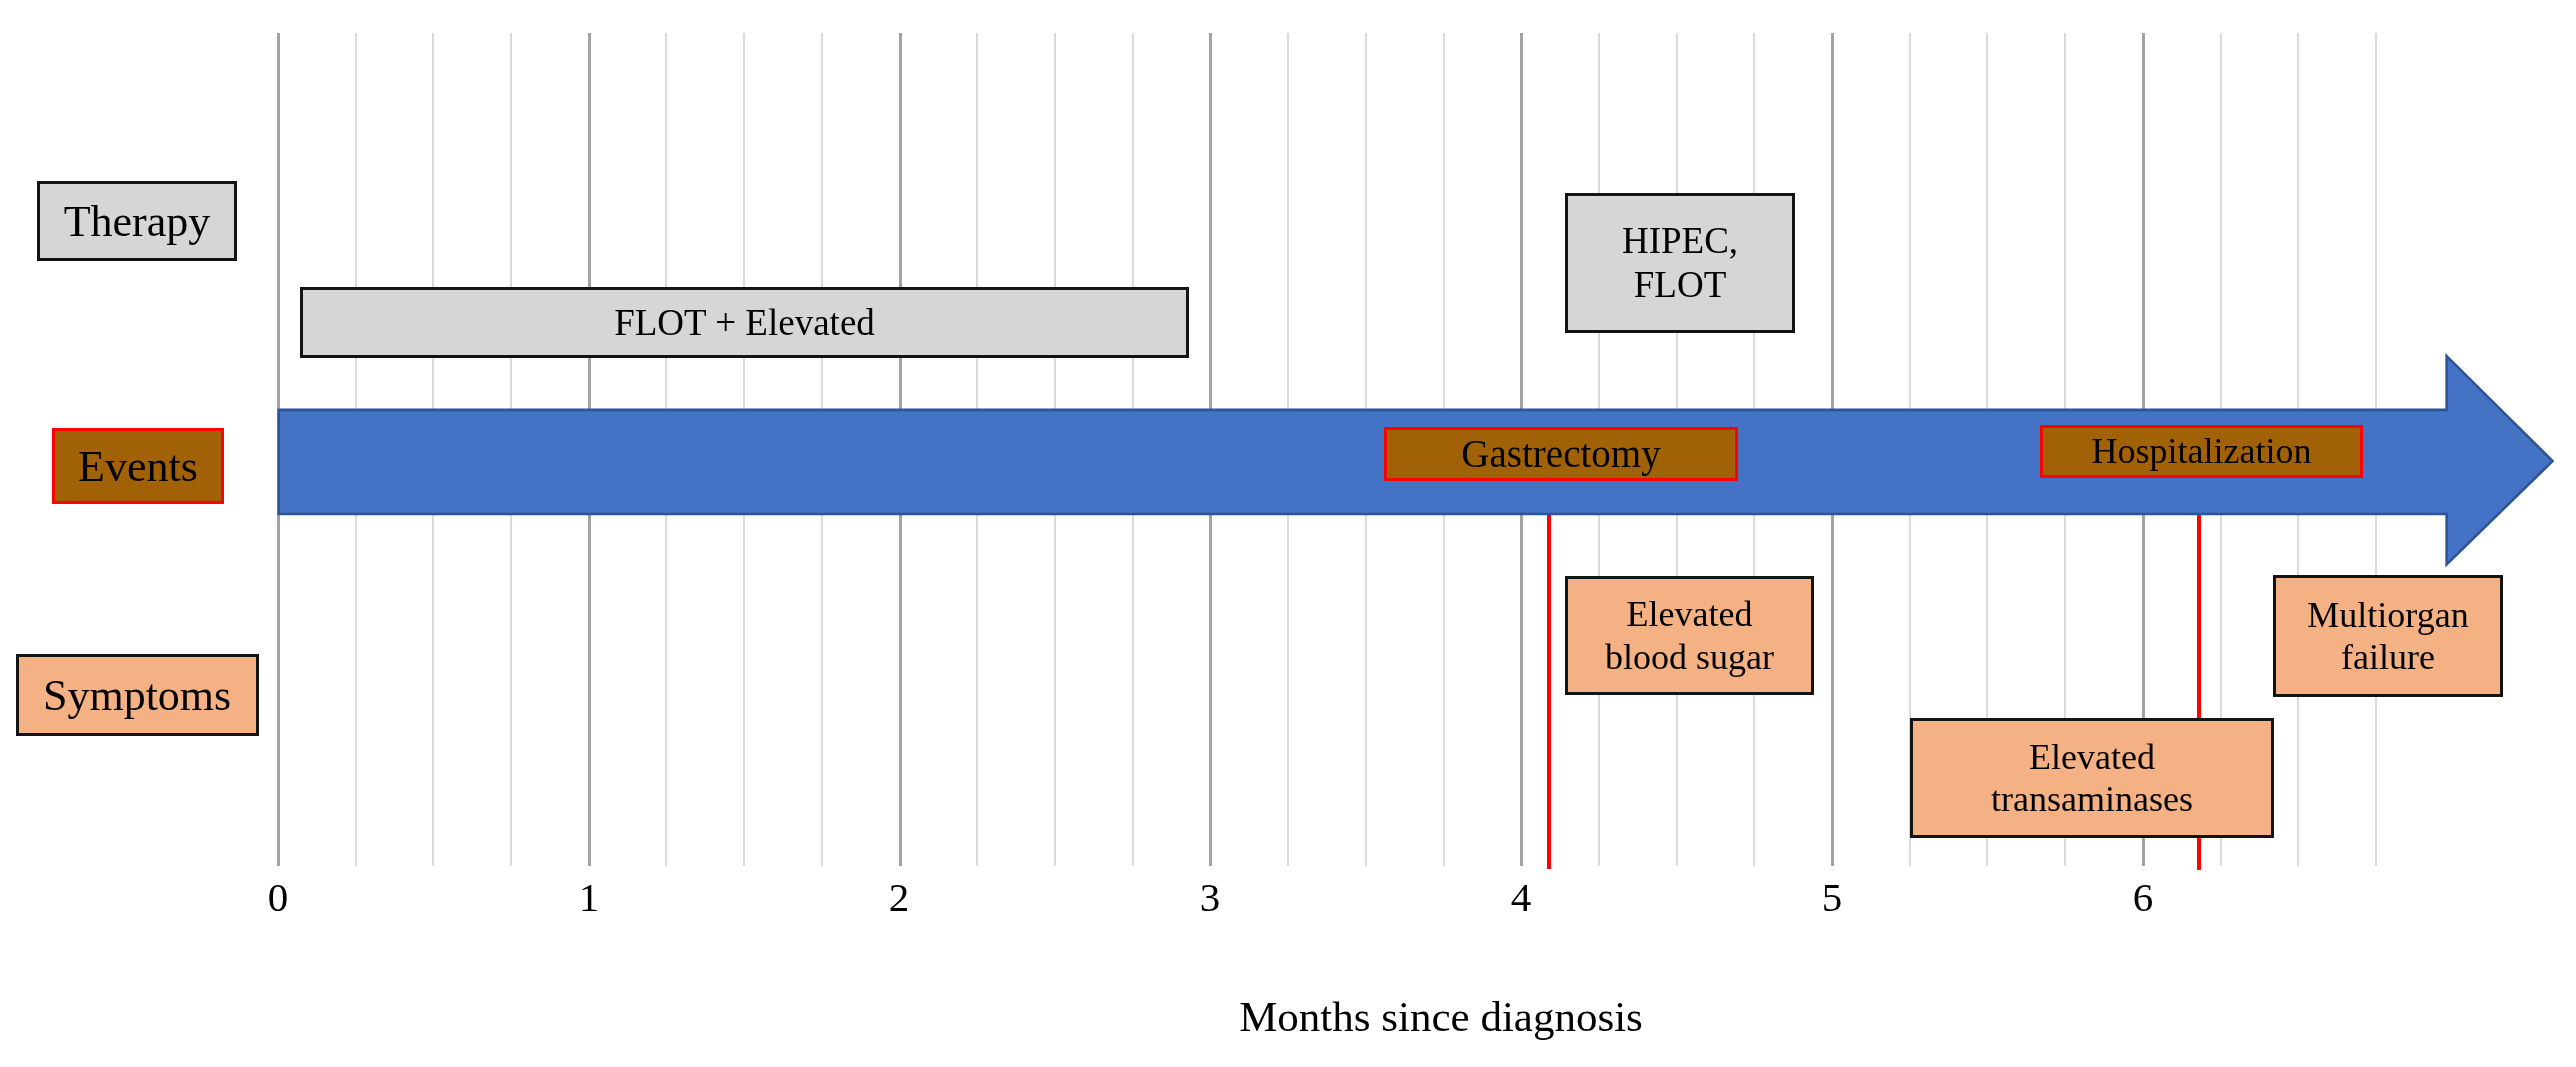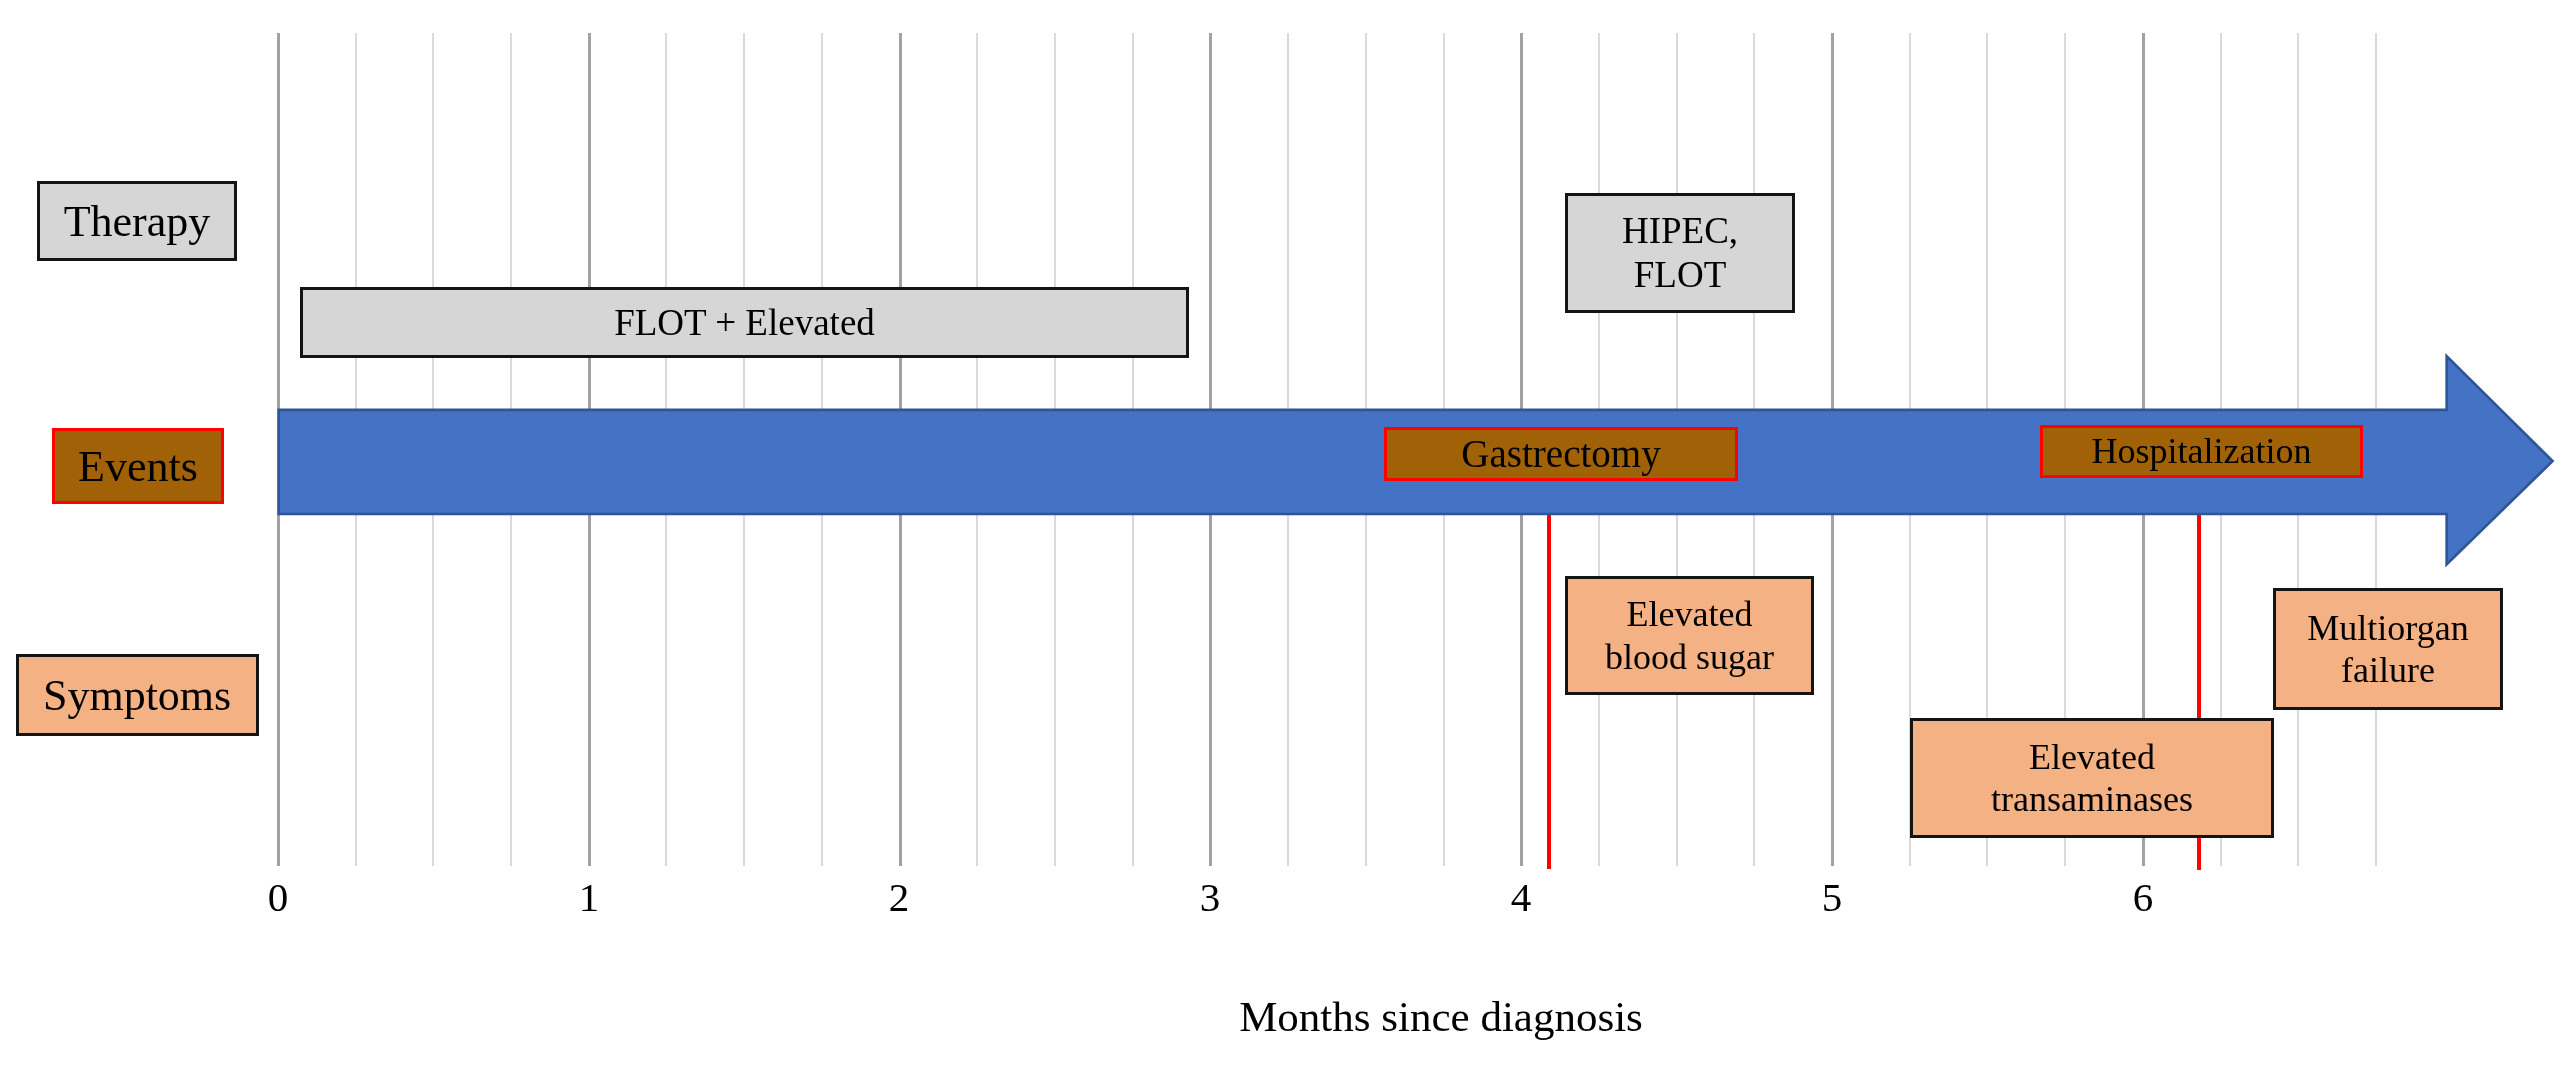--- a/index.html
+++ b/index.html
@@ -69,35 +69,35 @@
       <div class="marker-line" style="left: 1547px; top: 497px; height: 372px;"></div>
       <div class="marker-line" style="left: 2197px; top: 491px; height: 379px;"></div>
     </div>
 
   <svg id="arrow-svg" width="2576" height="1068" viewBox="0 0 2967 1230">
     <polygon id="arrow-poly" points="321,472 2818,472 2818,410 2940,531 2818,650 2818,592 321,592" fill="#4472C4" stroke="#2F5597" stroke-width="3"></polygon>
   </svg>
 
   <div class="layer" id="box-layer">
       <div class="box gray" style="left: 300px; top: 287px; width: 889px; height: 71px; font-size: 37px;">FLOT + Elevated</div>
-      <div class="box gray" style="left: 1565px; top: 193px; width: 230px; height: 120px; font-size: 37px;">
+      <div class="box gray" style="left: 1565px; top: 193px; width: 230px; height: 140px; font-size: 37px;">
         <div>HIPEC,</div>
         <div>FLOT</div>
       </div>
       <div class="box redbox" style="left: 1384px; top: 427px; width: 354px; height: 54px; font-size: 39px;">Gastrectomy</div>
       <div class="box redbox" style="left: 2040px; top: 425px; width: 323px; height: 53px; font-size: 36px;">Hospitalization</div>
       <div class="box orange" style="left: 1565px; top: 576px; width: 249px; height: 119px; font-size: 36px;">
         <div>Elevated</div>
         <div>blood sugar</div>
       </div>
       <div class="box orange" style="left: 1910px; top: 718px; width: 364px; height: 120px; font-size: 36px;">
         <div>Elevated</div>
         <div>transaminases</div>
       </div>
-      <div class="box orange" style="left: 2273px; top: 588px; width: 230px; height: 122px; font-size: 36px;">
+      <div class="box orange" style="left: 2273px; top: 575px; width: 230px; height: 122px; font-size: 36px;">
         <div>Multiorgan</div>
         <div>failure</div>
       </div>
     </div>
 
   <div class="layer labels-z">
     <div class="rowlabel gray" style="left:37px;top:181px;width:200px;height:80px;">
       <span>Therapy</span>
     </div>
     <div class="rowlabel redbox" style="left:52px;top:428px;width:172px;height:76px;">

